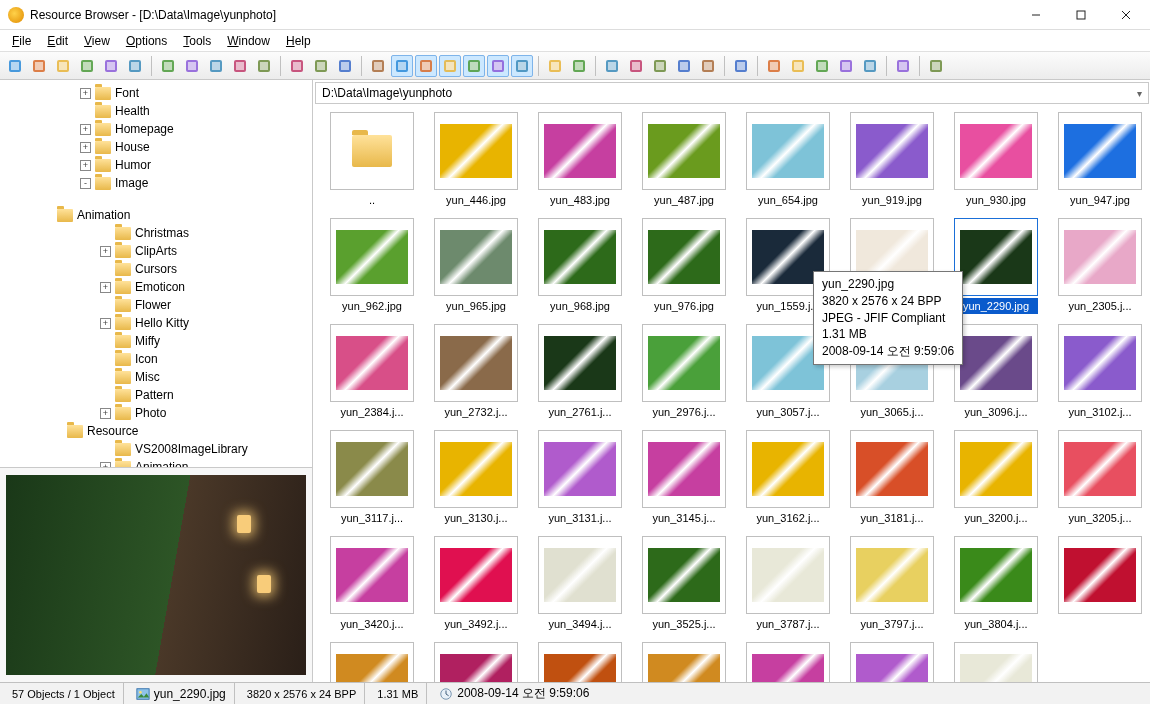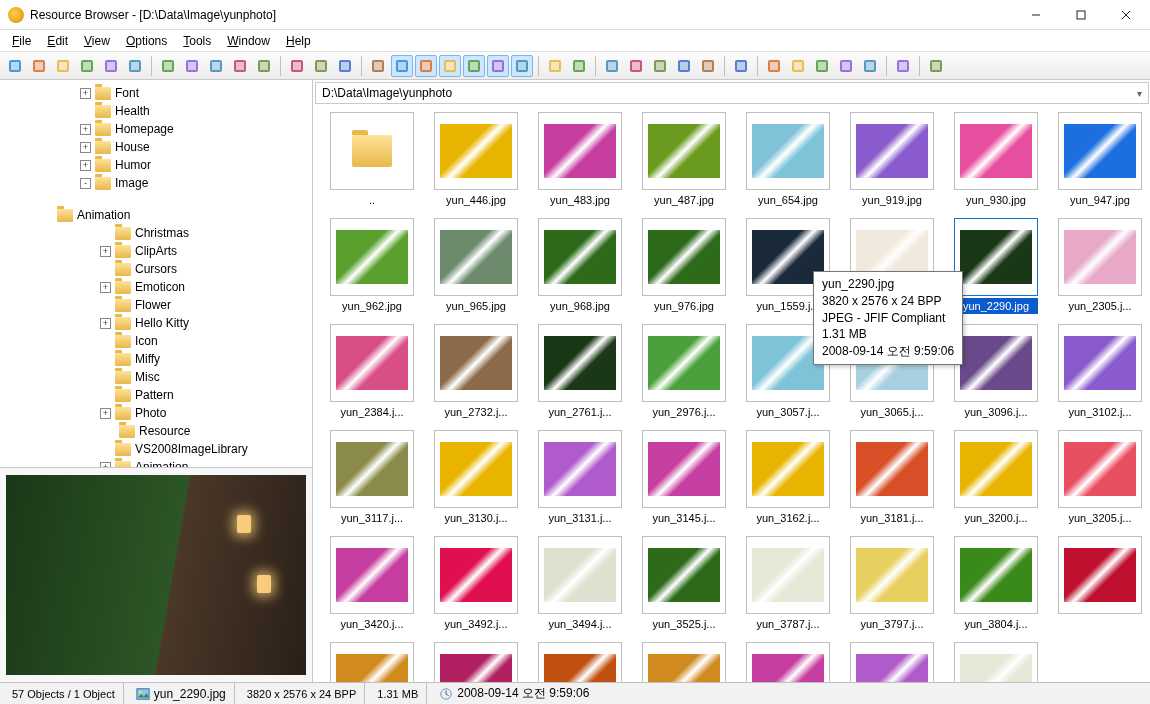--- a/index.html
+++ b/index.html
@@ -386,43 +386,43 @@
           <span class="tree-label">Flower</span>
         </div>
         <div class="tree-row" style="padding-left: 100px;">
           <div class="tree-toggle">+</div>
           <div class="folder-icon"></div>
           <span class="tree-label">Hello Kitty</span>
         </div>
         <div class="tree-row" style="padding-left: 100px;">
           <div class="tree-toggle empty"></div>
           <div class="folder-icon"></div>
+          <span class="tree-label">Miffy</span>
+        </div>
+        <div class="tree-row" style="padding-left: 100px;">
+          <div class="tree-toggle empty"></div>
+          <div class="folder-icon"></div>
           <span class="tree-label">Icon</span>
         </div>
         <div class="tree-row" style="padding-left: 100px;">
           <div class="tree-toggle empty"></div>
           <div class="folder-icon"></div>
-          <span class="tree-label">Miffy</span>
-        </div>
-        <div class="tree-row" style="padding-left: 100px;">
-          <div class="tree-toggle empty"></div>
-          <div class="folder-icon"></div>
           <span class="tree-label">Misc</span>
         </div>
         <div class="tree-row" style="padding-left: 100px;">
           <div class="tree-toggle empty"></div>
           <div class="folder-icon"></div>
           <span class="tree-label">Pattern</span>
         </div>
         <div class="tree-row" style="padding-left: 100px;">
           <div class="tree-toggle">+</div>
           <div class="folder-icon"></div>
           <span class="tree-label">Photo</span>
         </div>
-        <div class="tree-row" style="padding-left: 104px;">
+        <div class="tree-row" style="padding-left: 52px;">
           <div class="tree-toggle empty"></div>
           <div class="folder-icon"></div>
           <span class="tree-label">Resource</span>
         </div>
         <div class="tree-row" style="padding-left: 100px;">
           <div class="tree-toggle empty"></div>
           <div class="folder-icon"></div>
           <span class="tree-label">VS2008ImageLibrary</span>
         </div>
         <div class="tree-row" style="padding-left: 100px;">

